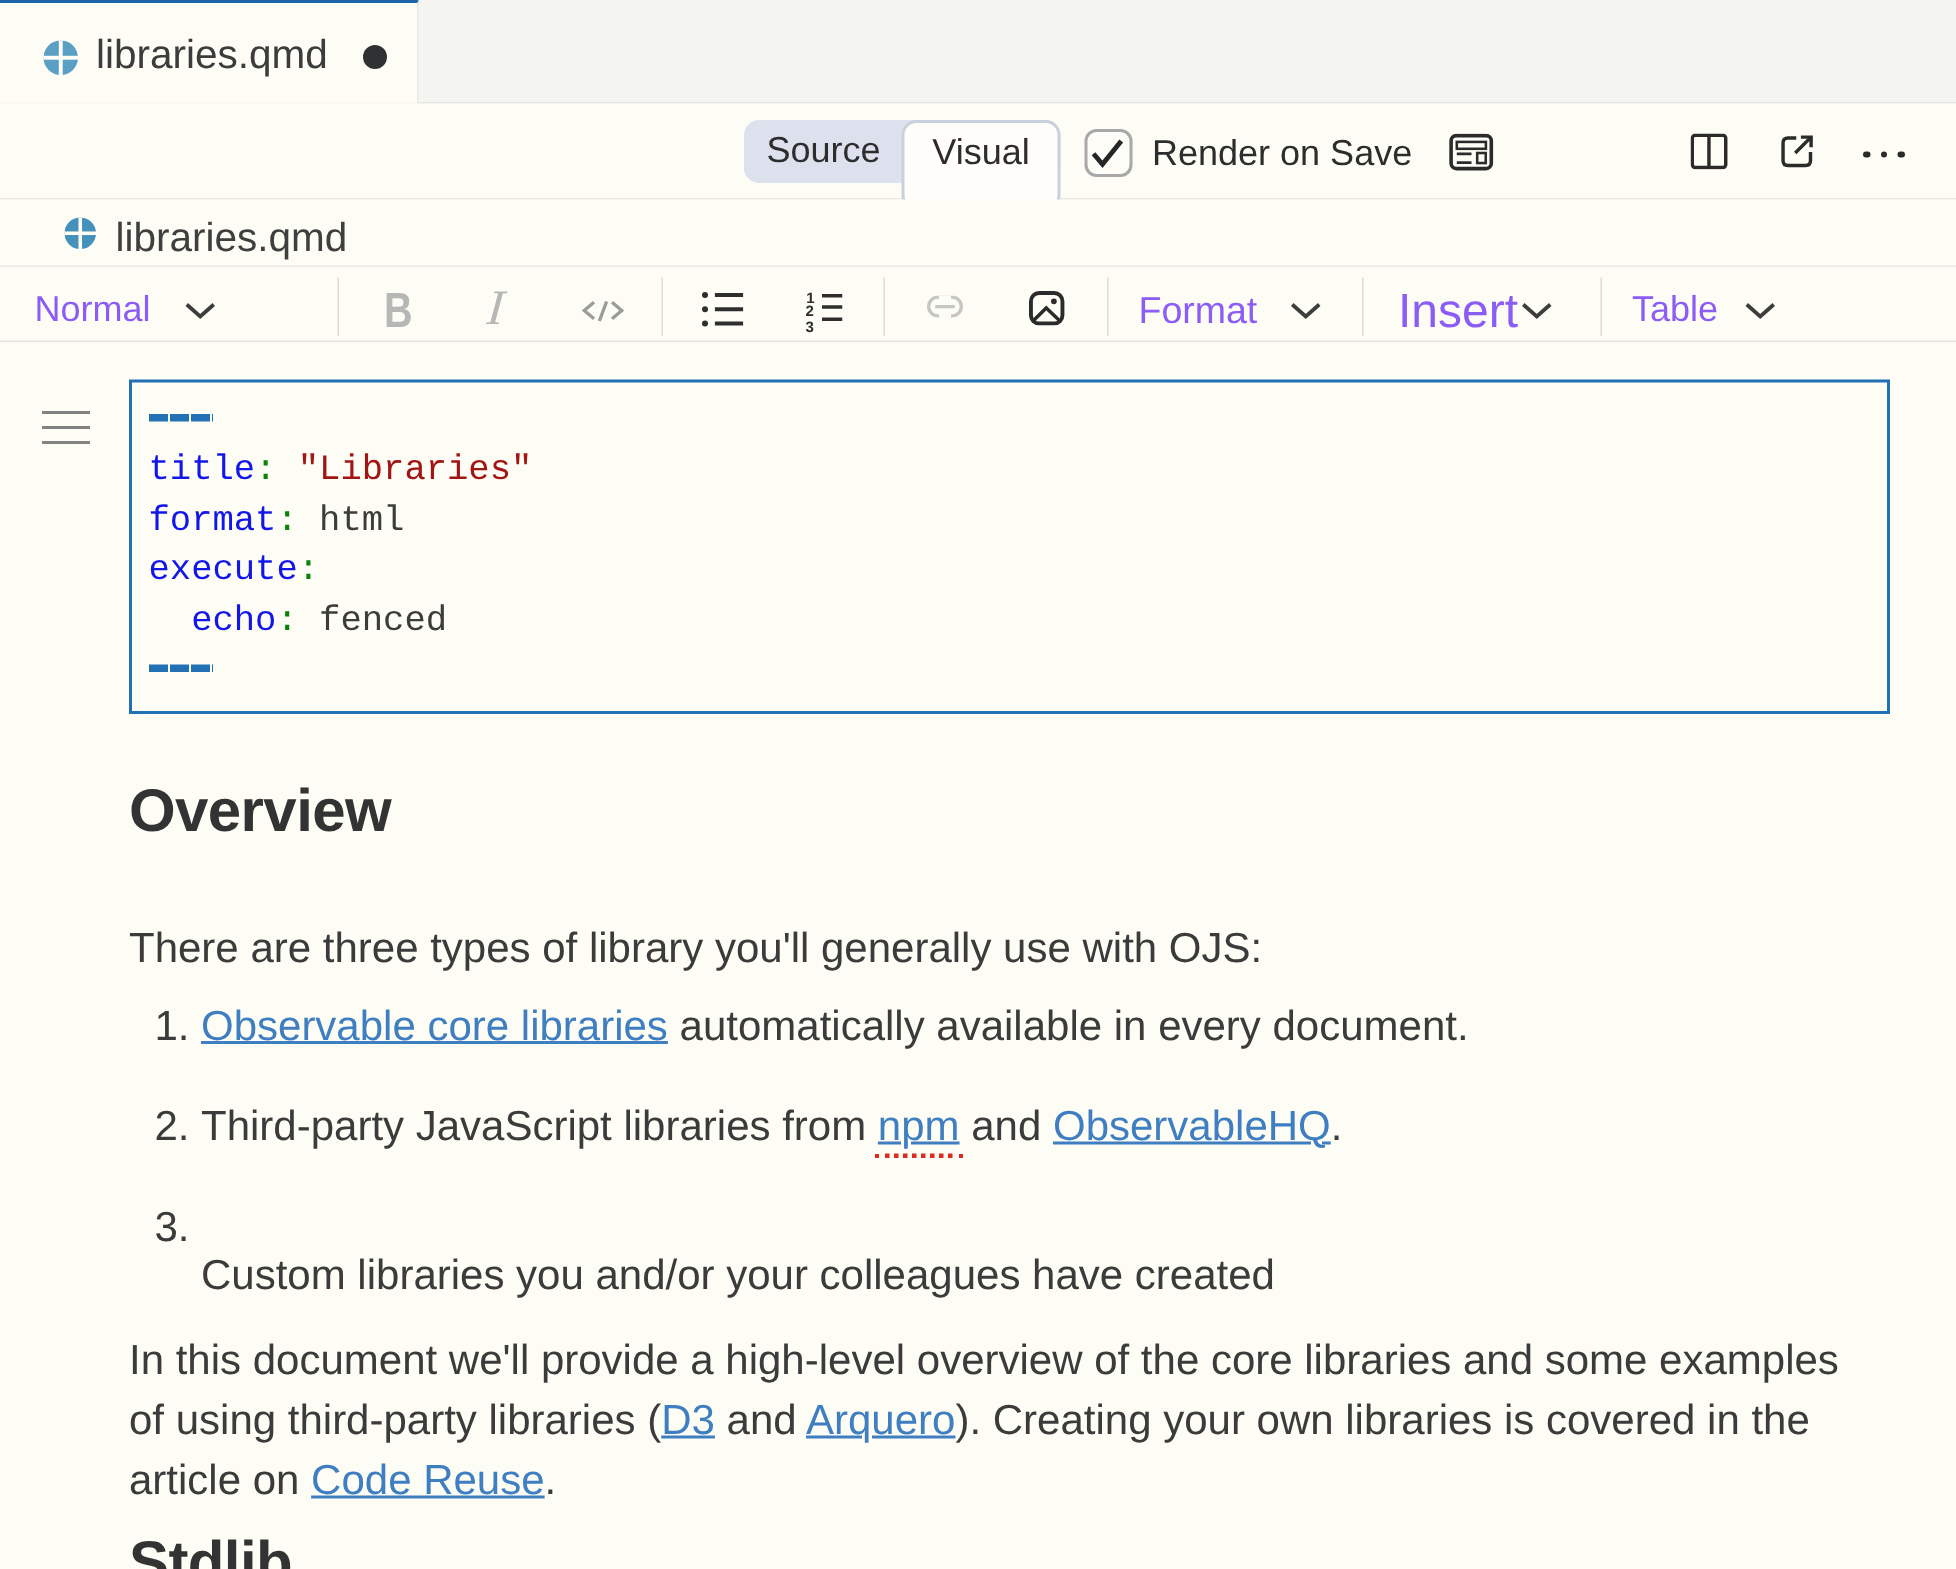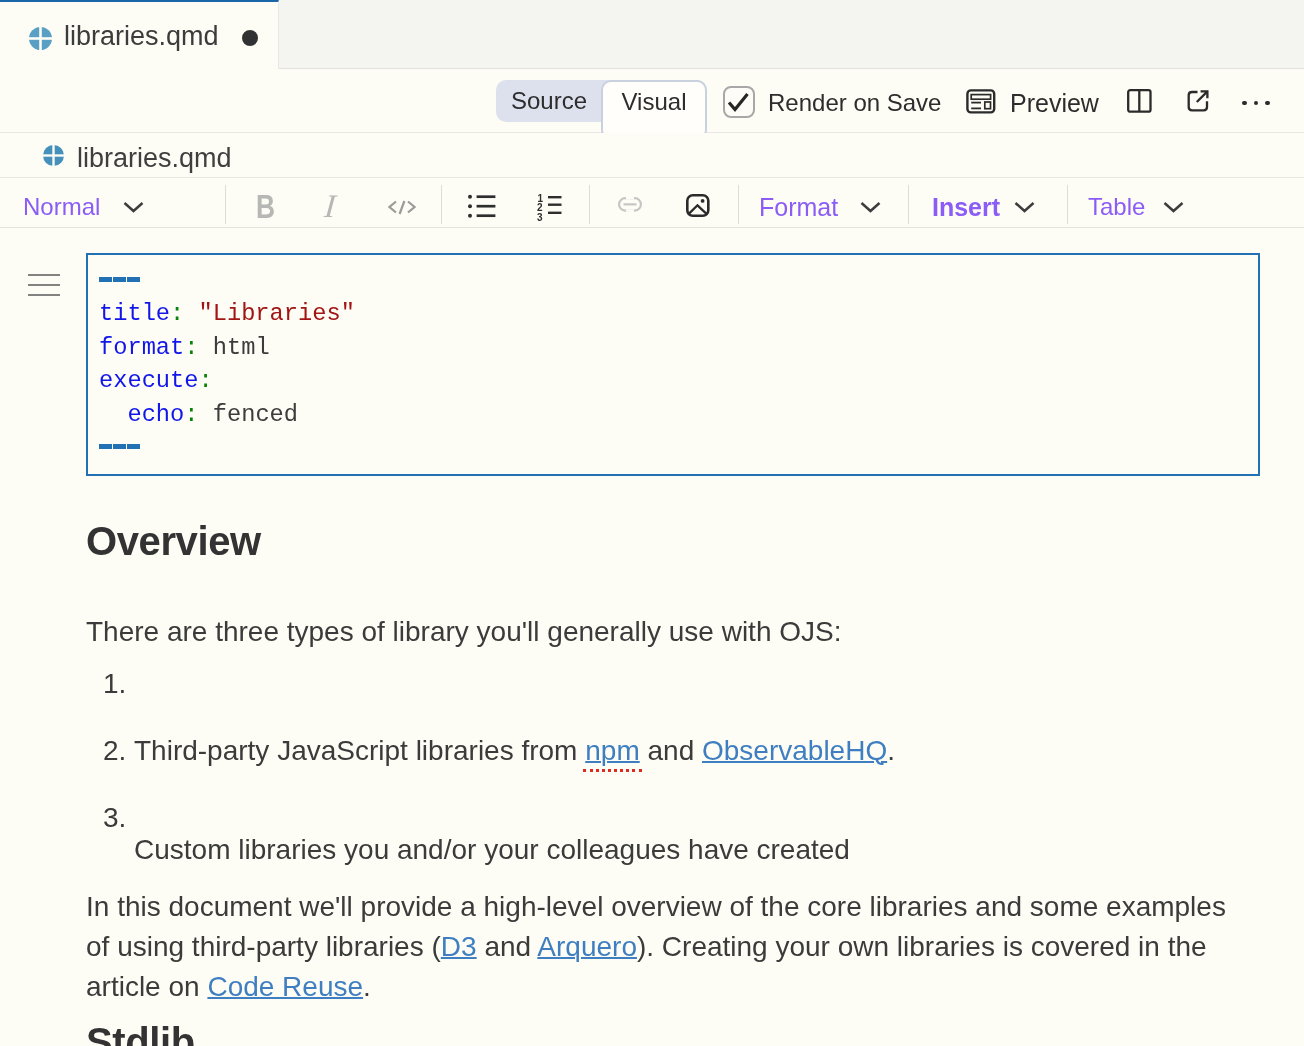--- a/index.html
+++ b/index.html
@@ -75,21 +75,20 @@
       <path d="M6 16.5 L12 23.5 L24.5 8" stroke="#262626" stroke-width="3.2" fill="none"></path>
     </svg>
     <div class="abs" id="renderlbl">Render on Save</div>
     <svg class="abs" style="left:966px; top:20px;" width="30" height="25" viewBox="0 0 30 25">
       <rect x="1.4" y="1.4" width="26.8" height="22" rx="3.5" stroke="#2b2b2b" stroke-width="2.4" fill="none"></rect>
       <rect x="5.2" y="5.6" width="19.4" height="4.6" stroke="#2b2b2b" stroke-width="1.7" fill="none"></rect>
       <line x1="5.2" y1="13.6" x2="15" y2="13.6" stroke="#2b2b2b" stroke-width="1.8"></line>
       <line x1="5.2" y1="19.4" x2="15" y2="19.4" stroke="#2b2b2b" stroke-width="1.8"></line>
       <rect x="18.8" y="13" width="5.7" height="6.7" stroke="#2b2b2b" stroke-width="1.7" fill="none"></rect>
     </svg>
-    <div class="abs" id="previewlbl">Preview</div>
     <svg class="abs" style="left:1127px; top:20px;" width="25" height="24" viewBox="0 0 25 24">
       <rect x="1.2" y="1.2" width="22.3" height="21.5" rx="2" stroke="#2b2b2b" stroke-width="2.3" fill="none"></rect>
       <line x1="12.3" y1="1.2" x2="12.3" y2="22.7" stroke="#2b2b2b" stroke-width="2.3"></line>
     </svg>
     <svg class="abs" style="left:1186px; top:20px;" width="25" height="24" viewBox="0 0 25 24">
       <path d="M11.5 3 H6 Q2.7 3 2.7 6.3 V18 Q2.7 21.3 6 21.3 H17.7 Q21 21.3 21 18 V12.3" stroke="#2b2b2b" stroke-width="2.3" fill="none"></path>
       <line x1="10.8" y1="13" x2="21.2" y2="2.6" stroke="#2b2b2b" stroke-width="2.3"></line>
       <path d="M14.6 2.4 H21.4 V9.2" stroke="#2b2b2b" stroke-width="2.3" fill="none"></path>
     </svg>
     <svg class="abs" style="left:1240px; top:96px;" width="32" height="8" viewBox="0 0 32 8"></svg>
@@ -148,21 +147,21 @@
       <rect x="1.3" y="1.3" width="21" height="20.4" rx="5.5" stroke="#2b2b2b" stroke-width="2.6" fill="none"></rect>
       <circle cx="16.6" cy="6.9" r="1.9" fill="#2b2b2b"></circle>
       <path d="M2 20.6 L11.5 11.3 L21.3 20.6" stroke="#2b2b2b" stroke-width="2.3" fill="none"></path>
     </svg>
     <div class="vsep" style="left:738px;"></div>
     <div class="tlabel" style="left:759px; font-size:25px;">Format</div>
     <svg class="abs" style="left:860px; top:23px;" width="21" height="12" viewBox="0 0 21 12">
       <path d="M1.5 2 L10.5 10 L19.5 2" stroke="#3d3d3d" stroke-width="2.5" fill="none"></path>
     </svg>
     <div class="vsep" style="left:908px;"></div>
-    <div class="tlabel" style="left:932px; font-size:25px;font-weight:bold;">Insert</div>
+    <div class="tlabel" style="left:932px; font-size:32px;">Insert</div>
     <svg class="abs" style="left:1014px; top:23px;" width="21" height="12" viewBox="0 0 21 12">
       <path d="M1.5 2 L10.5 10 L19.5 2" stroke="#3d3d3d" stroke-width="2.5" fill="none"></path>
     </svg>
     <div class="vsep" style="left:1067px;"></div>
     <div class="tlabel" style="left:1088px;">Table</div>
     <svg class="abs" style="left:1163px; top:23px;" width="21" height="12" viewBox="0 0 21 12">
       <path d="M1.5 2 L10.5 10 L19.5 2" stroke="#3d3d3d" stroke-width="2.5" fill="none"></path>
     </svg>
   </div>
 
@@ -176,20 +175,21 @@
 <span class="yk">format</span><span class="yc">:</span> <span class="yv">html</span>
 <span class="yk">execute</span><span class="yc">:</span>
   <span class="yk">echo</span><span class="yc">:</span> <span class="yv">fenced</span>
 <span class="yd"></span></pre>
     </div>
 
     <h2 style="top:289px;text-align:center;">Overview</h2>
     <div class="para" style="top:364px;">There are three types of library you'll generally use with OJS:</div>
 
     <div class="linum" style="top:436px;">1.</div>
+    <div class="li" style="top:436px;"><a>Observable core libraries</a> automatically available in every document.</div>
     <div class="linum" style="top:503px;">2.</div>
     <div class="li" style="top:503px;">Third-party JavaScript libraries from <a id="npm">npm</a> and <a>ObservableHQ</a>.</div>
     <div class="linum" style="top:570px;">3.</div>
     <div class="li" style="top:570px;margin-top:32px;">Custom libraries you and/or your colleagues have created</div>
 
     <div class="para" style="top:639px;">In this document we'll provide a high-level overview of the core libraries and some examples of using third-party libraries (<a>D3</a> and <a>Arquero</a>). Creating your own libraries is covered in the article on <a>Code Reuse</a>.</div>
 
     <h2 style="top:790px;">Stdlib</h2>
   </div>
 

